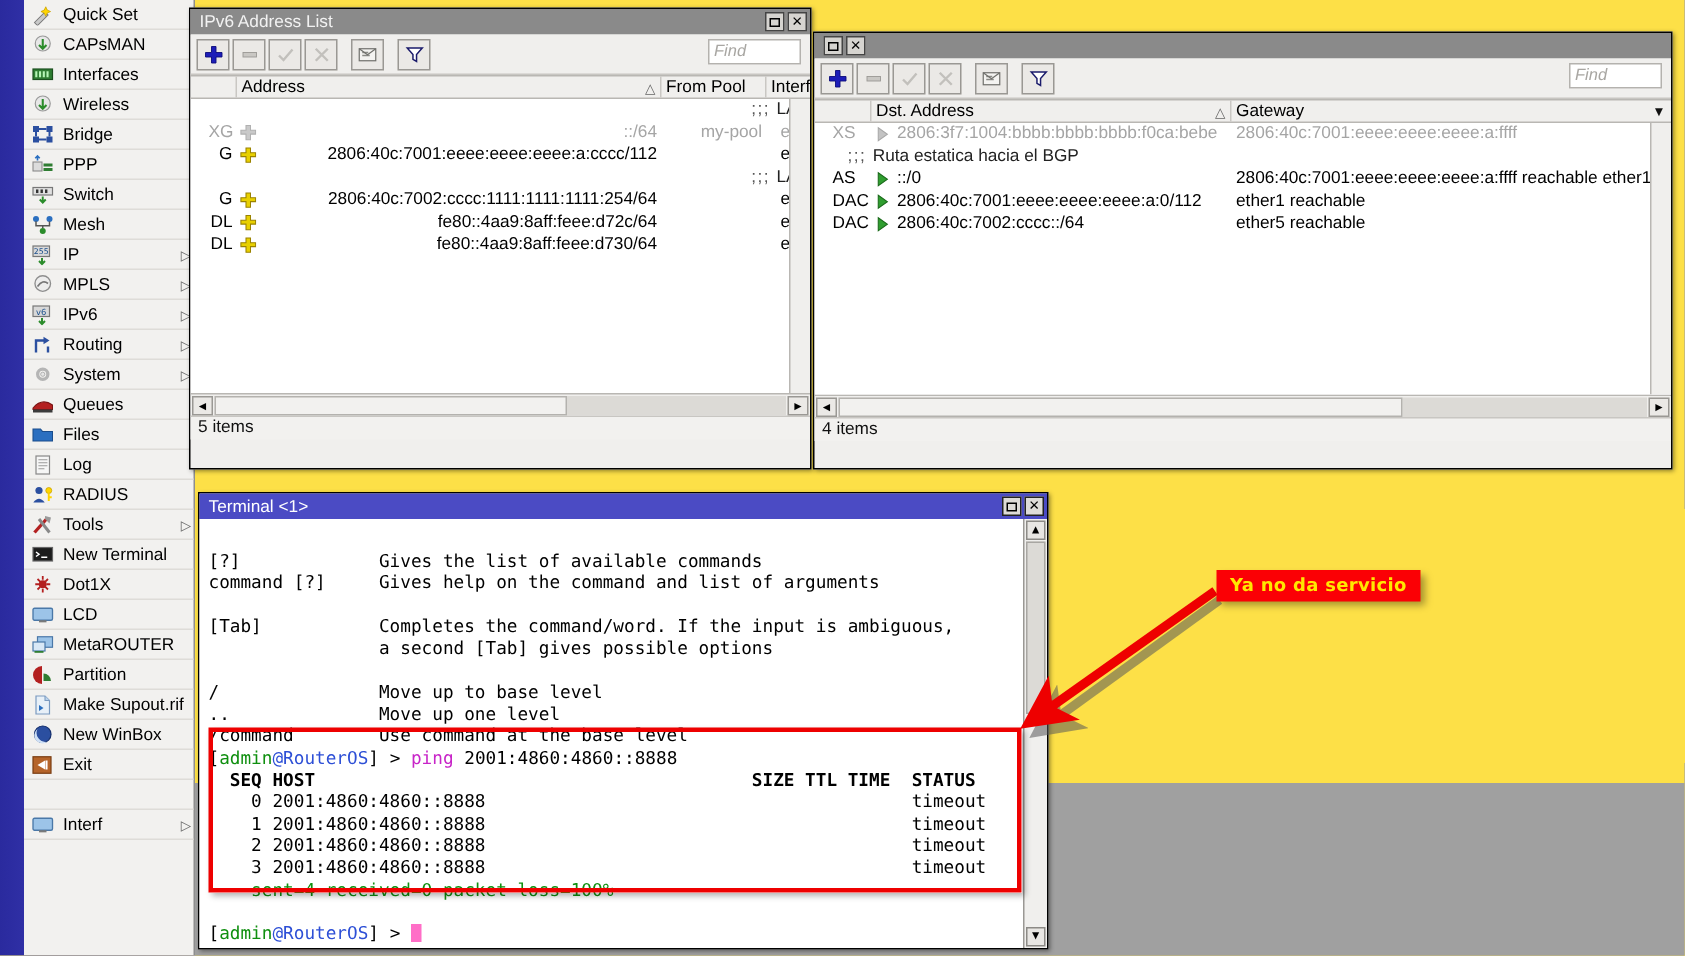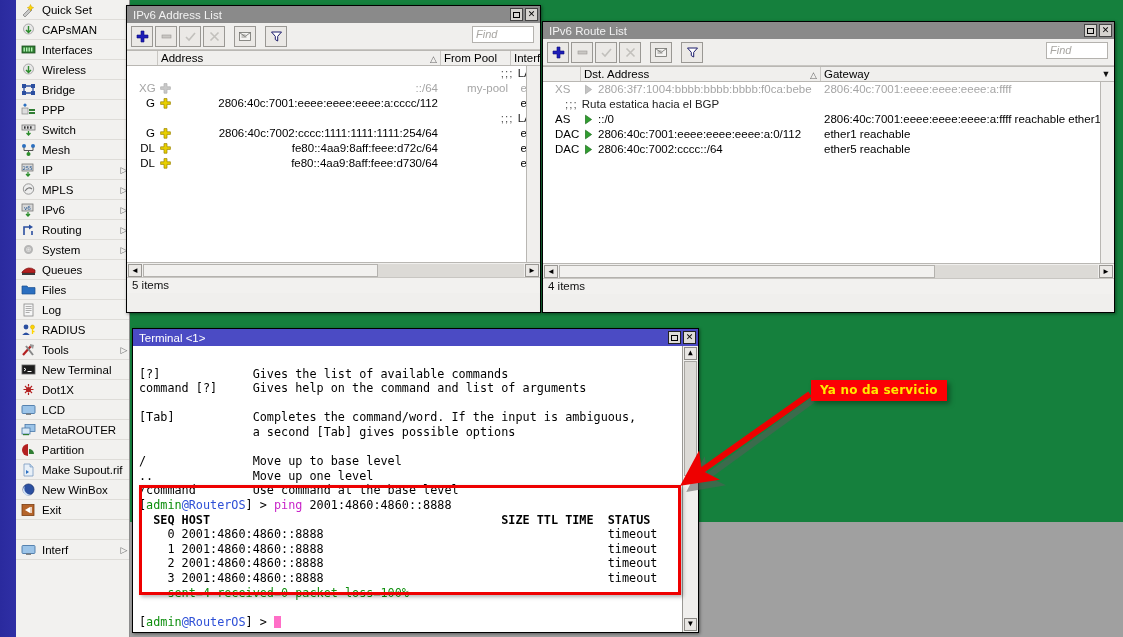--- a/index.html
+++ b/index.html
@@ -3,21 +3,21 @@
 <meta charset="utf-8">
 <style>
   * { box-sizing: border-box; }
   html, body {
     margin: 0; padding: 0;
     width: 1123px; height: 637px;
     overflow: hidden;
     font-family: "Liberation Sans", sans-serif;
     background: #a0a0a0;
   }
-  #root { position: relative; width: 1123px; height: 522px; background: #15803d; }
+  #root { position: relative; width: 1123px; height: 522px; background: #fde047; }
 
   
   #sidebar {
     position: absolute; left: 0; top: 0; width: 130px; height: 637px;
     background: linear-gradient(to right, #2a2a9e 0%, #3a3ab4 38%, #4a4ac4 60%, #6b6bd6 100%);
     overflow: hidden;
   }
   #sidebar-watermark {
     position: absolute; left: -58px; top: 300px;
     width: 300px;
@@ -663,21 +663,20 @@
         <div class="hs-thumb" style="width:235px;"></div>
       </div>
       <div class="hs-arrow">►</div>
     </div>
 
     <div class="statusbar">5 items</div>
   </div>
 
   <div class="win" id="win-route" style="left:542px; top:21px; width:573px; height:292px;">
     <div class="win-title inactive">
-      <span class="wt-text">IPv6 Route List</span>
       <span class="wt-btns">
         <span class="wt-btn">
             <span class="sqr"></span>
           </span>
         <span class="wt-btn">✕</span>
       </span>
     </div>
 
     <div class="win-toolbar">
       <div class="tb-btn">

